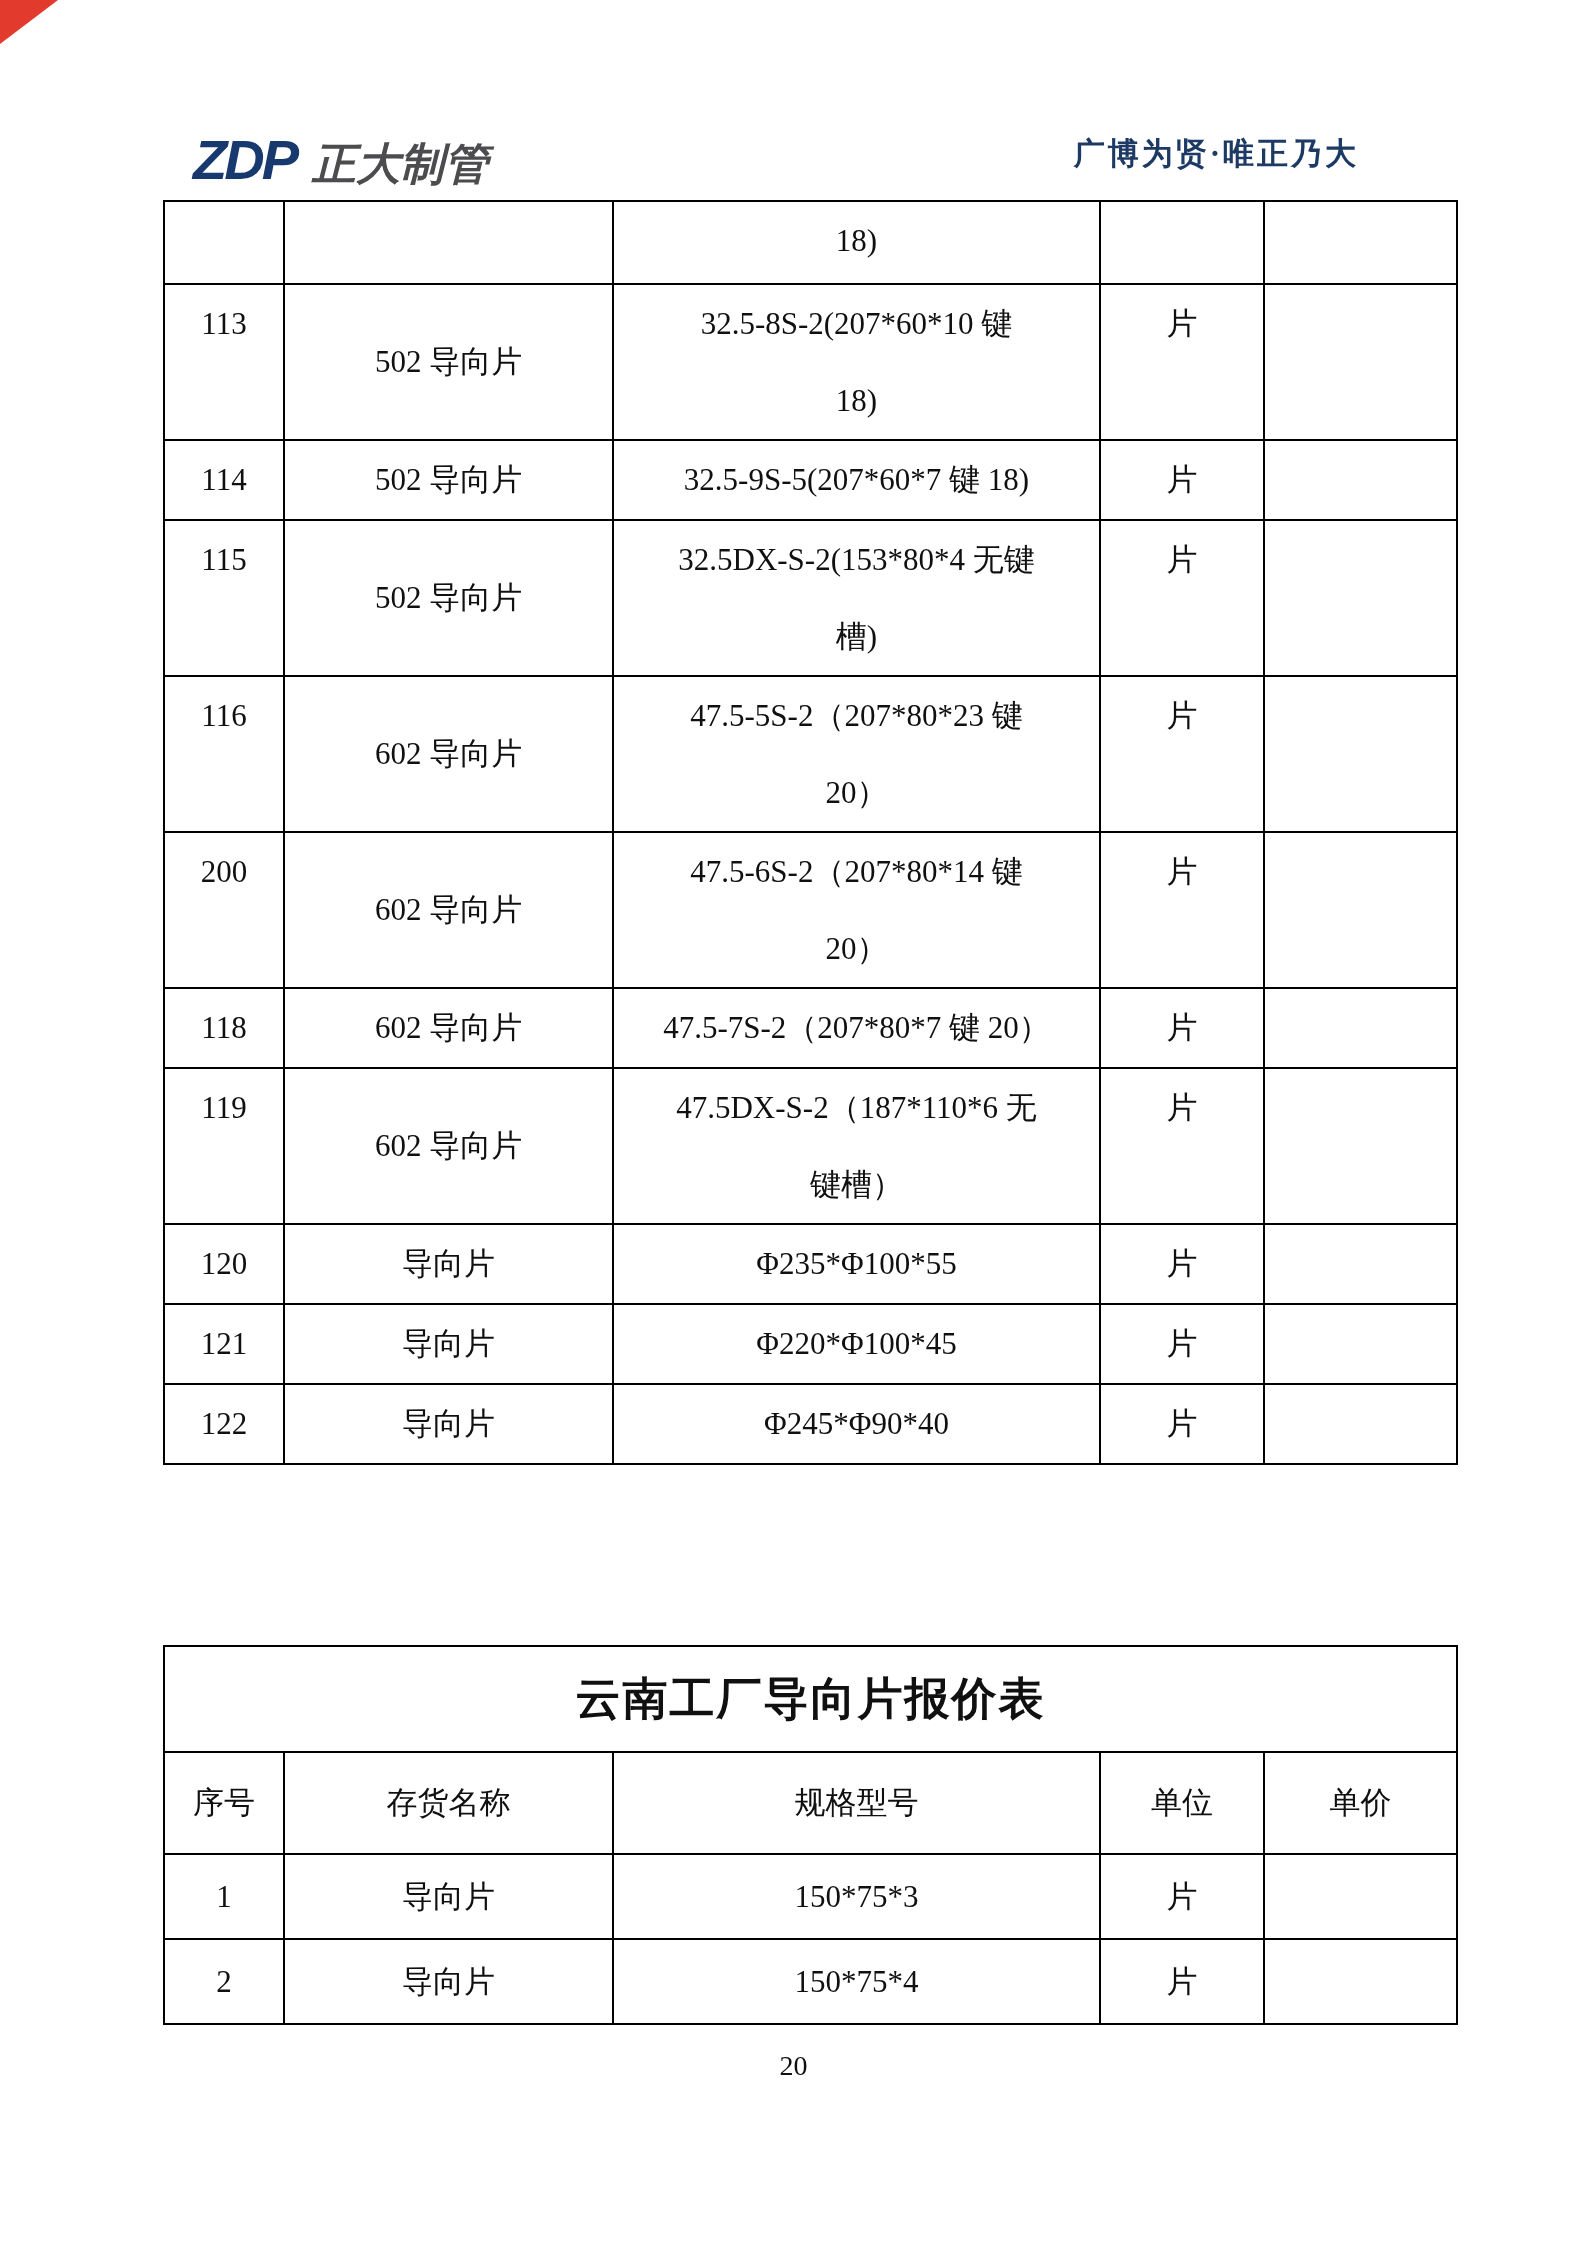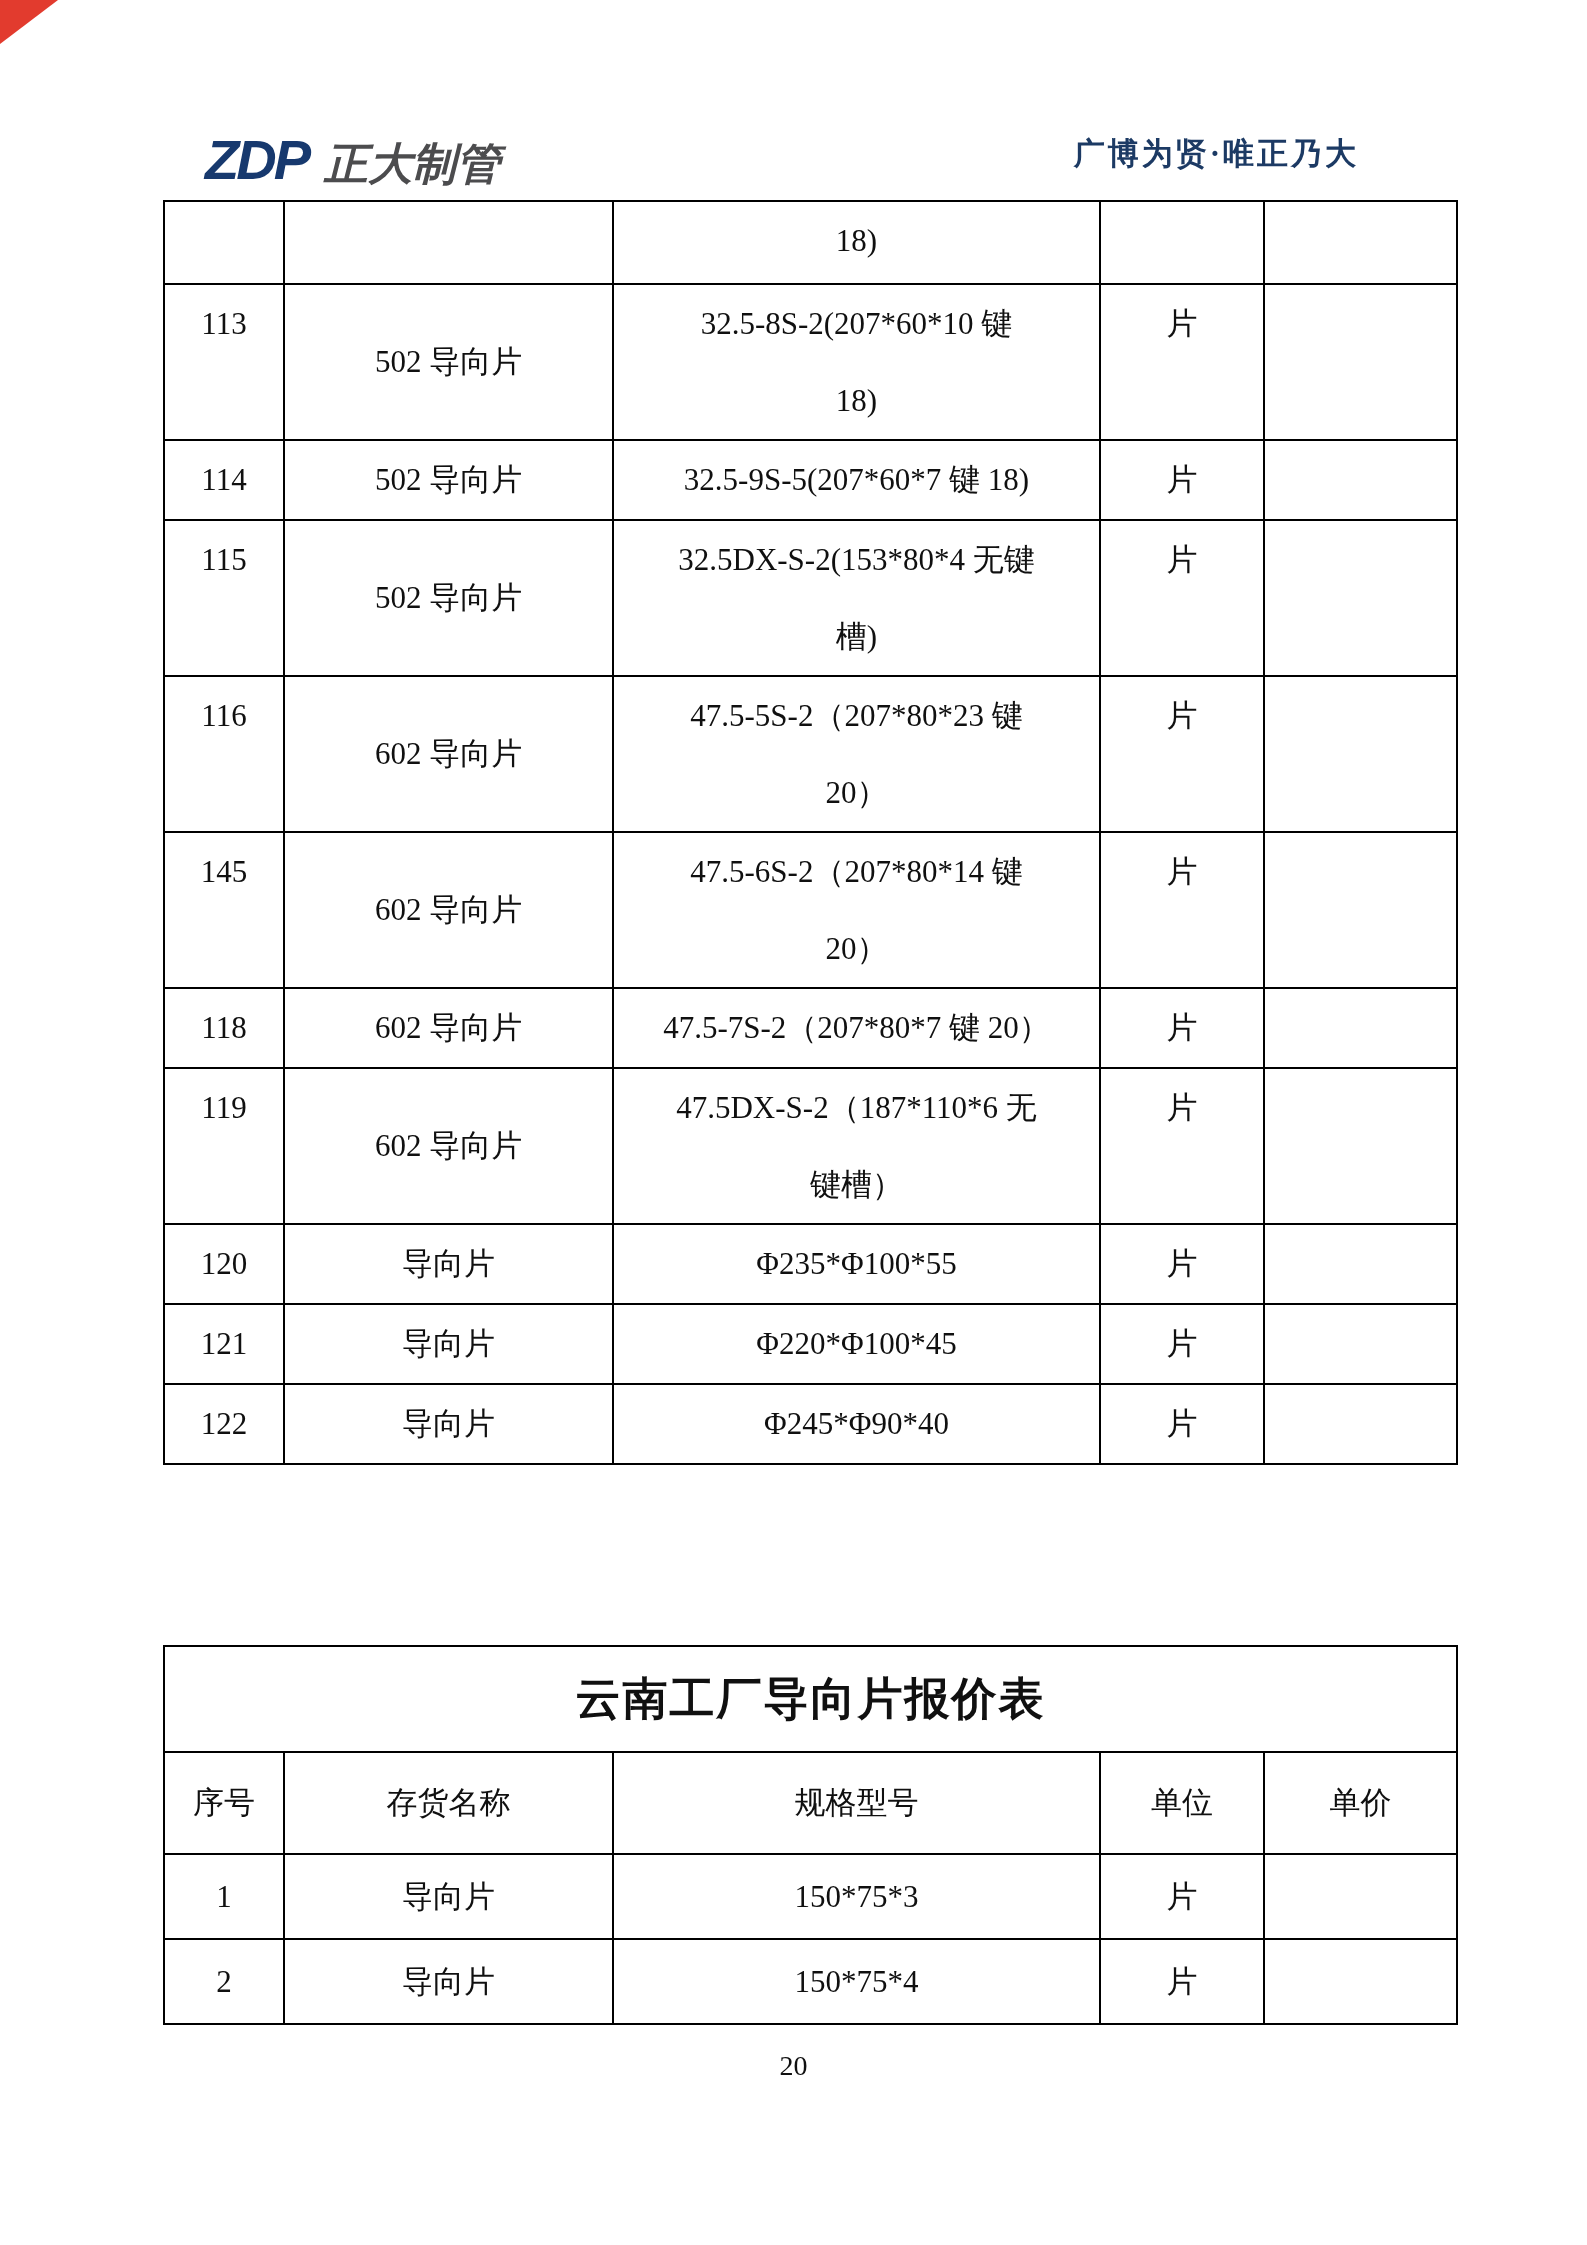--- a/index.html
+++ b/index.html
@@ -11,21 +11,21 @@
   }
   .corner-mark{
     position:absolute;left:0;top:0;width:58px;height:44px;
     background:#e23b2e;clip-path:polygon(0 0,100% 0,0 100%);
   }
   .header{position:absolute;left:163px;top:128px;width:1261px;height:62px;}
   .logo{position:absolute;left:30px;bottom:2px;display:flex;align-items:baseline;gap:16px;}
   .logo-zdp{
     font-family:"Liberation Sans","DejaVu Sans",sans-serif;
     font-weight:bold;font-style:italic;font-size:56px;line-height:1;
-    letter-spacing:-3px;color:#17396e;margin-left:12px;
+    letter-spacing:-3px;color:#17396e;
   }
   .logo-name{
     font-family:"Liberation Sans","DejaVu Sans",sans-serif;
     font-weight:bold;font-size:44px;line-height:1;color:#4c4c4e;
   }
   .slogan{
     position:absolute;right:65px;bottom:15px;
     font-size:31px;letter-spacing:3px;color:#1c3a64;font-weight:bold;
   }
   table{border-collapse:collapse;table-layout:fixed;position:absolute;left:163px;background:#fff;}
@@ -113,21 +113,21 @@
           <td class="seq">116</td>
           <td class="name">602 导向片</td>
           <td class="spec">
             <div class="spec-line">47.5-5S-2（207*80*23 键</div>
             <div class="spec-line">20）</div>
           </td>
           <td class="unit">片</td>
           <td class="price"></td>
         </tr>
         <tr class="tall">
-          <td class="seq">145</td>
+          <td class="seq">200</td>
           <td class="name">602 导向片</td>
           <td class="spec">
             <div class="spec-line">47.5-6S-2（207*80*14 键</div>
             <div class="spec-line">20）</div>
           </td>
           <td class="unit">片</td>
           <td class="price"></td>
         </tr>
         <tr class="single">
           <td class="seq">118</td>

